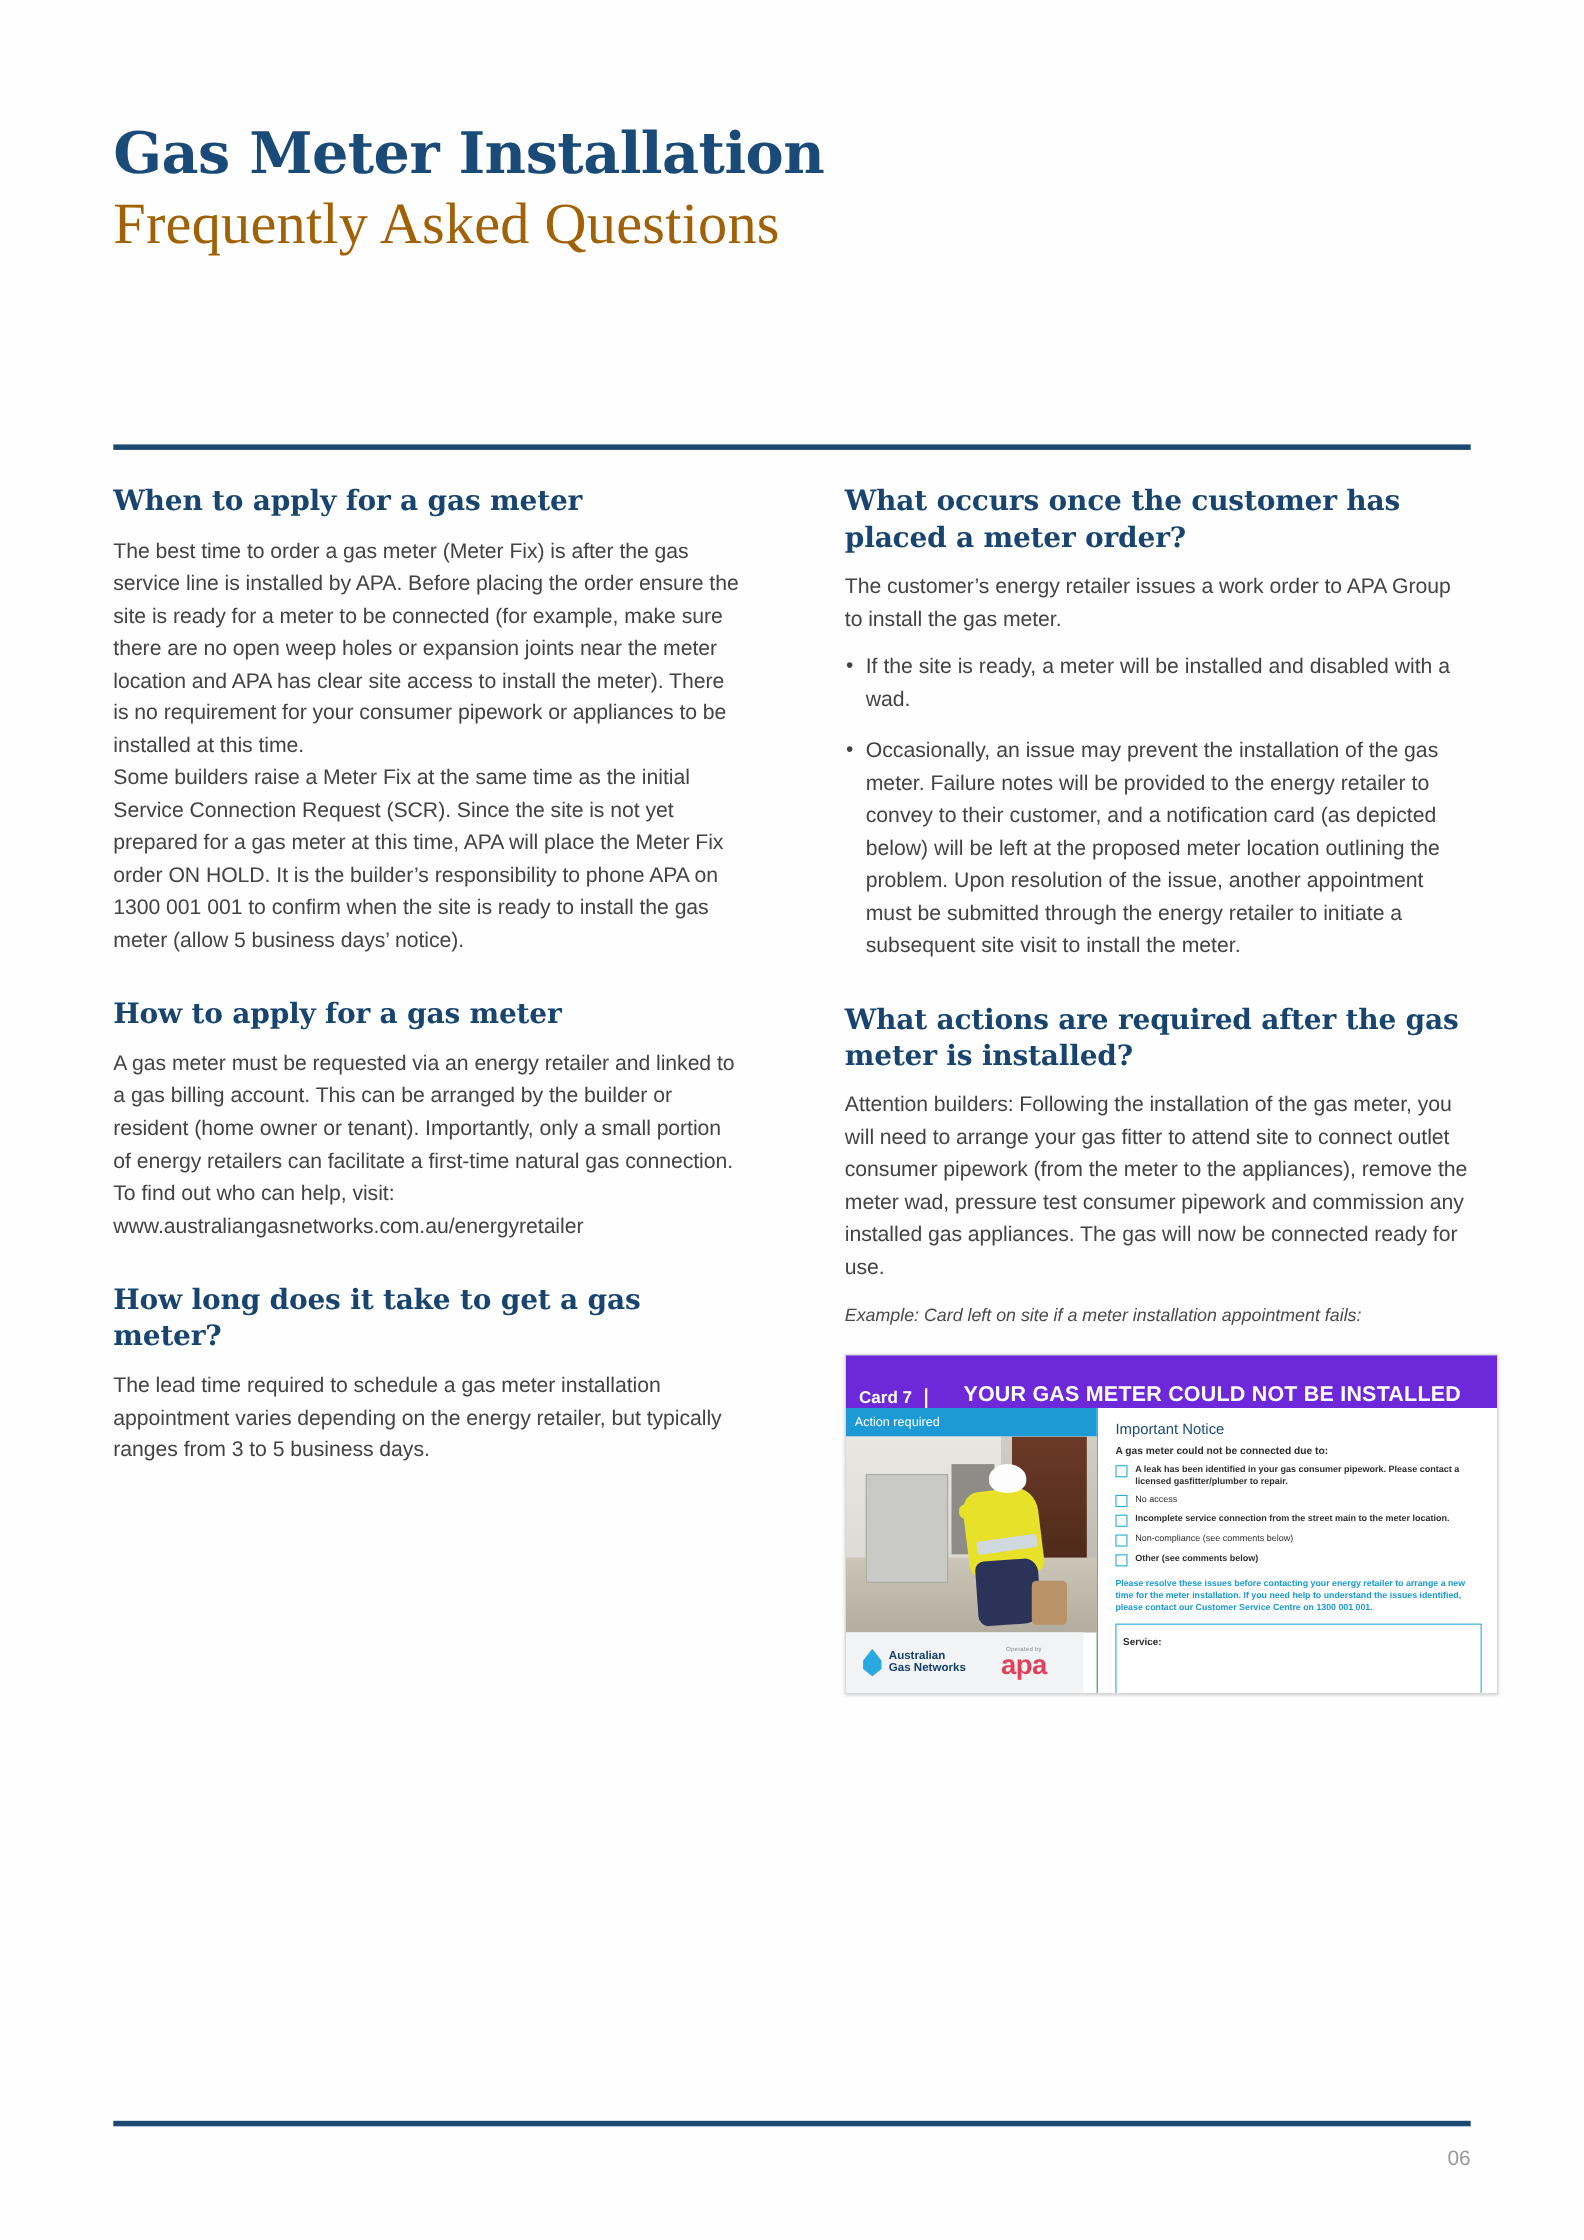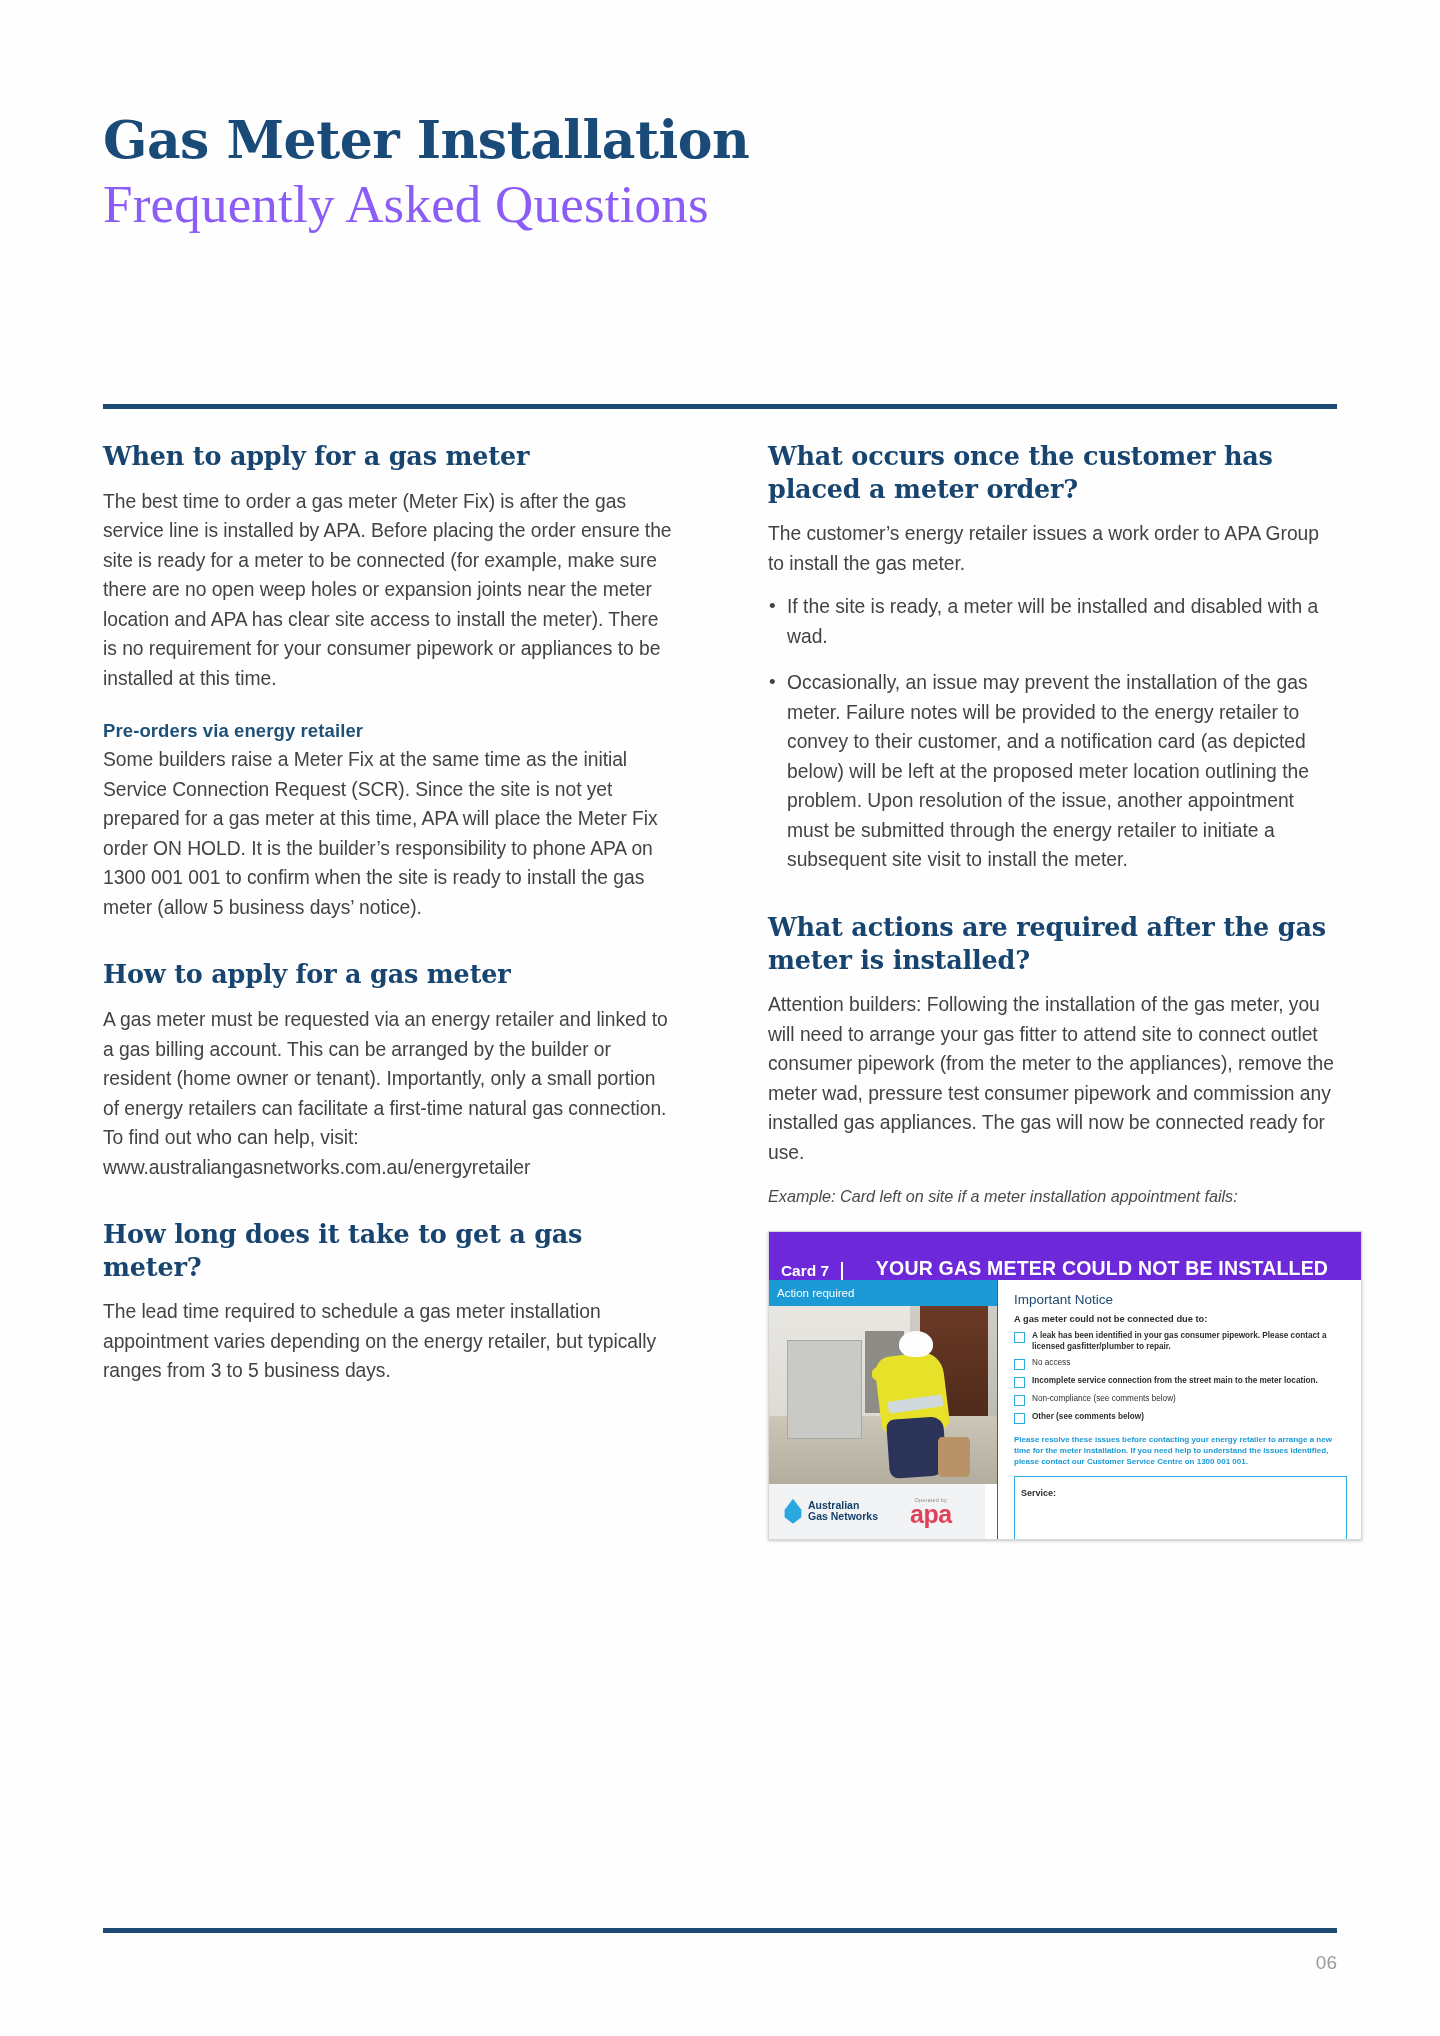--- a/index.html
+++ b/index.html
@@ -36,21 +36,21 @@
     line-height: 1.06;
     letter-spacing: -0.5px;
     color: #1a4a78;
     margin: 0;
   }
   .title-sub {
     font-family: "Liberation Serif", serif;
     font-weight: 400;
     font-size: 53px;
     line-height: 1.18;
-    color: #8b5cf6;
+    color: #a16207;
     margin: 6px 0 0 0;
     letter-spacing: 0.2px;
   }
 
   
   .rule-top {
     position: absolute;
     left: 103px;
     top: 404px;
     width: 1234px;
@@ -358,21 +358,20 @@
 
   <div class="rule-top"></div>
 
   <div class="columns">
 
     <div class="col">
 
       <h2 class="sec">When to apply for a gas meter</h2>
       <p class="body tight">The best time to order a gas meter (Meter Fix) is after the gas service line is installed by APA. Before placing the order ensure the site is ready for a meter to be connected (for example, make sure there are no open weep holes or expansion joints near the meter location and APA has clear site access to install the meter). There is no requirement for your consumer pipework or appliances to be installed at this time.</p>
 
-      <h3 class="subsec">Pre-orders via energy retailer</h3>
       <p class="body">Some builders raise a Meter Fix at the same time as the initial Service Connection Request (SCR). Since the site is not yet prepared for a gas meter at this time, APA will place the Meter Fix order ON HOLD. It is the builder’s responsibility to phone APA on 1300 001 001 to confirm when the site is ready to install the gas meter (allow 5 business days’ notice).</p>
 
       <h2 class="sec gap">How to apply for a gas meter</h2>
       <p class="body">A gas meter must be requested via an energy retailer and linked to a gas billing account. This can be arranged by the builder or resident (home owner or tenant). Importantly, only a small portion of energy retailers can facilitate a first-time natural gas connection. To find out who can help, visit: www.australiangasnetworks.com.au/energyretailer</p>
 
       <h2 class="sec gap">How long does it take to get a gas meter?</h2>
       <p class="body">The lead time required to schedule a gas meter installation appointment varies depending on the energy retailer, but typically ranges from 3 to 5 business days.</p>
 
     </div>
 

